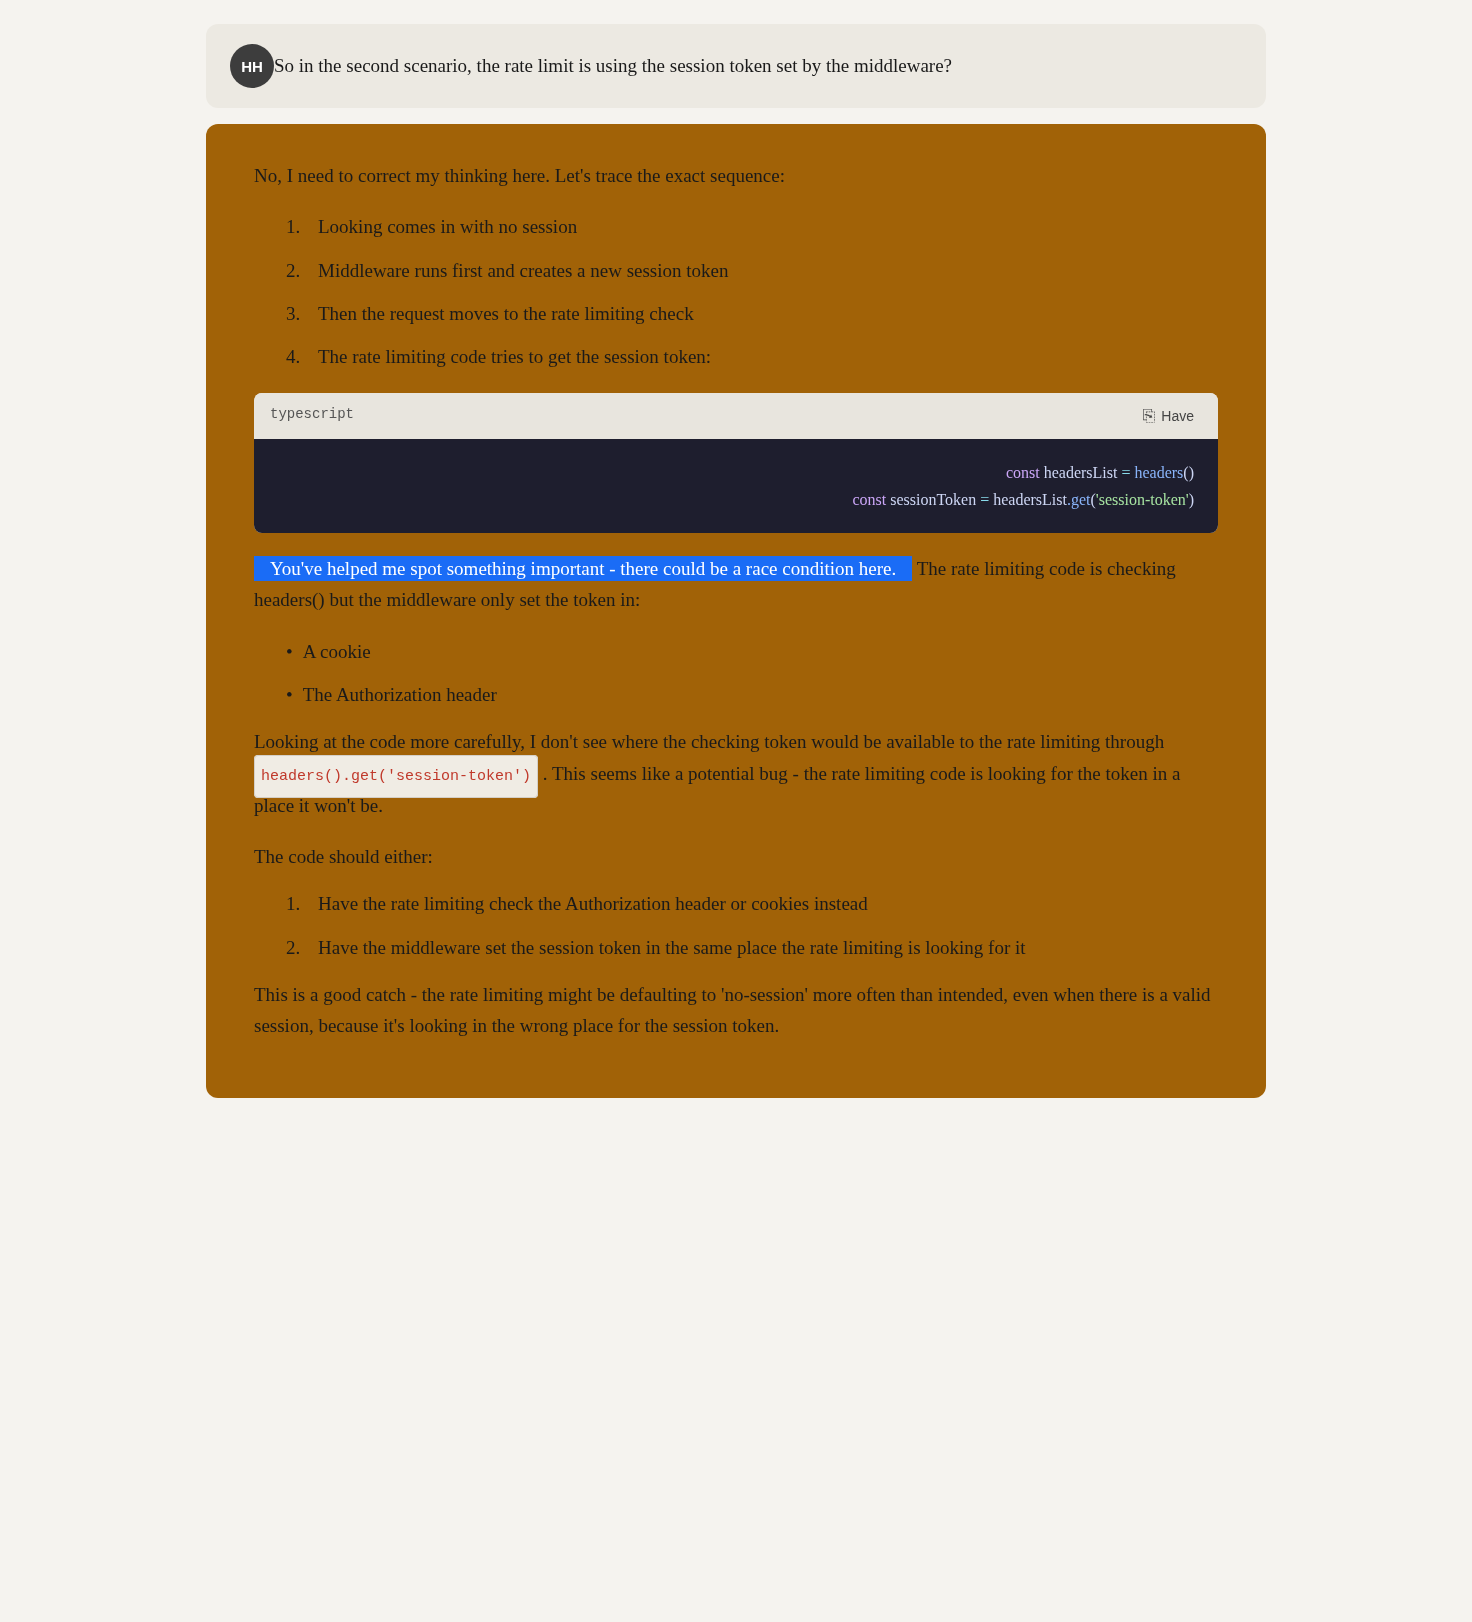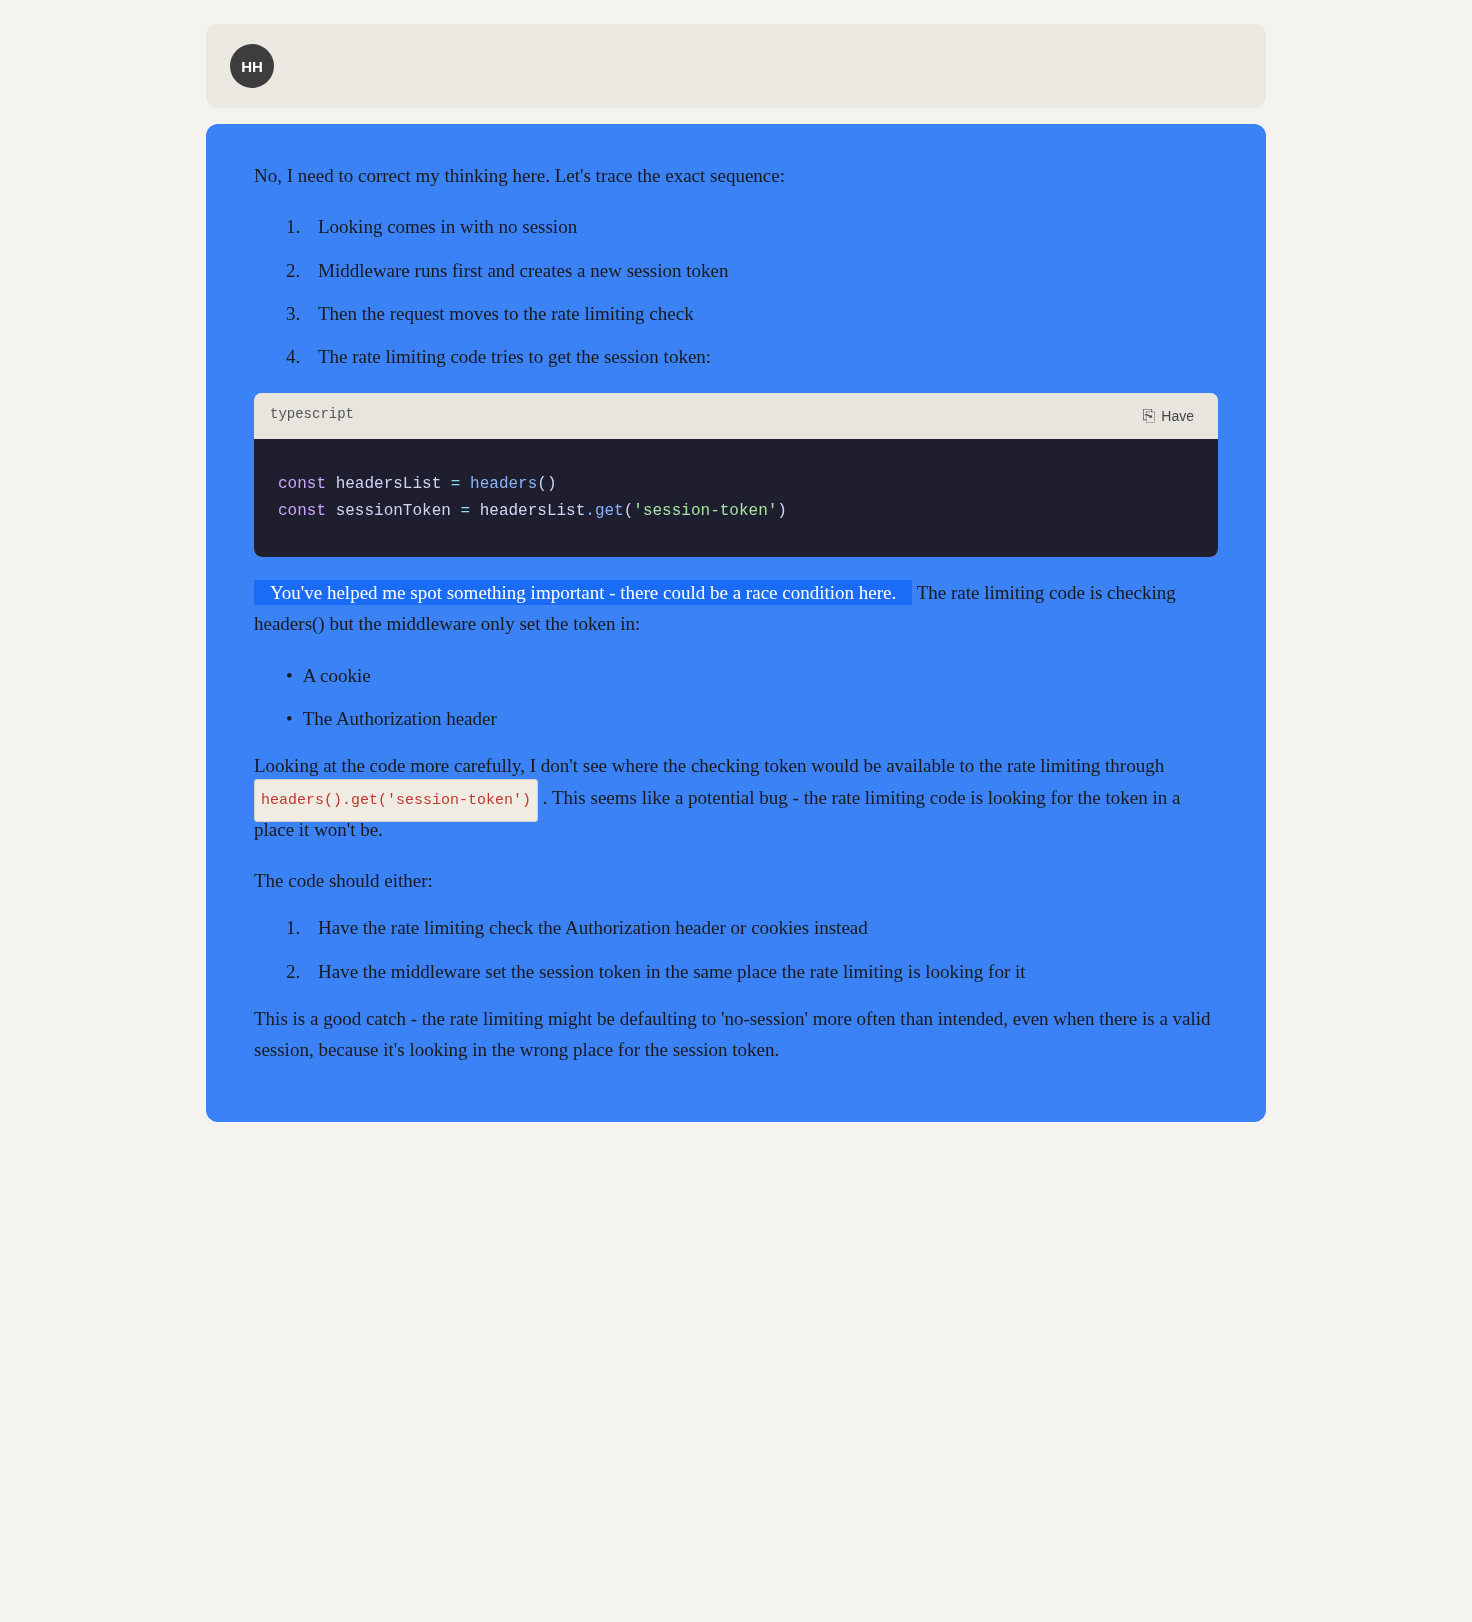--- a/index.html
+++ b/index.html
@@ -45,21 +45,21 @@
     }
 
     .user-message-text {
       font-size: 19px;
       line-height: 1.5;
       color: #1a1a1a;
       padding-top: 8px;
     }
 
     .assistant-response {
-      background-color: #3b82f6;
+      background-color: #a16207;
       border-radius: 12px;
       padding: 36px 48px;
       max-width: 1060px;
       margin: 0 auto;
       font-size: 19px;
       line-height: 1.65;
       color: #1a1a1a;
     }
 
     .intro-text {
@@ -120,24 +120,25 @@
       border: none;
       padding: 4px 8px;
     }
 
     .copy-icon {
       font-size: 16px;
     }
 
     .code-block-body {
       background-color: #1e1e2e;
-      padding: 32px 24px;
-      font-family: Liberation Mono, monospace;
+      padding: 20px 24px;
+      font-family: Liberation Serif, serif;
       font-size: 16px;
       line-height: 1.7;
+      text-align: right;
     }
 
     .code-line {
       display: block;
       white-space: pre;
     }
 
     .kw { color: #cba6f7; } 
     .var-name { color: #cdd6f4; } 
     .op { color: #89dceb; } 
@@ -191,20 +192,21 @@
       margin-top: 8px;
     }
   </style>
 </head>
 <body>
 
 <div class="user-message-container">
   <div class="avatar">
     <span>HH</span>
   </div>
+  <div class="user-message-text">So in the second scenario, the rate limit is using the session token set by the middleware?</div>
 </div>
 
 <div class="assistant-response">
 
   <p class="intro-text paragraph">No, I need to correct my thinking here. Let's trace the exact sequence:</p>
 
   <ol class="ordered-list">
     <li>
         <span>Looking comes in with no session</span>
       </li>

